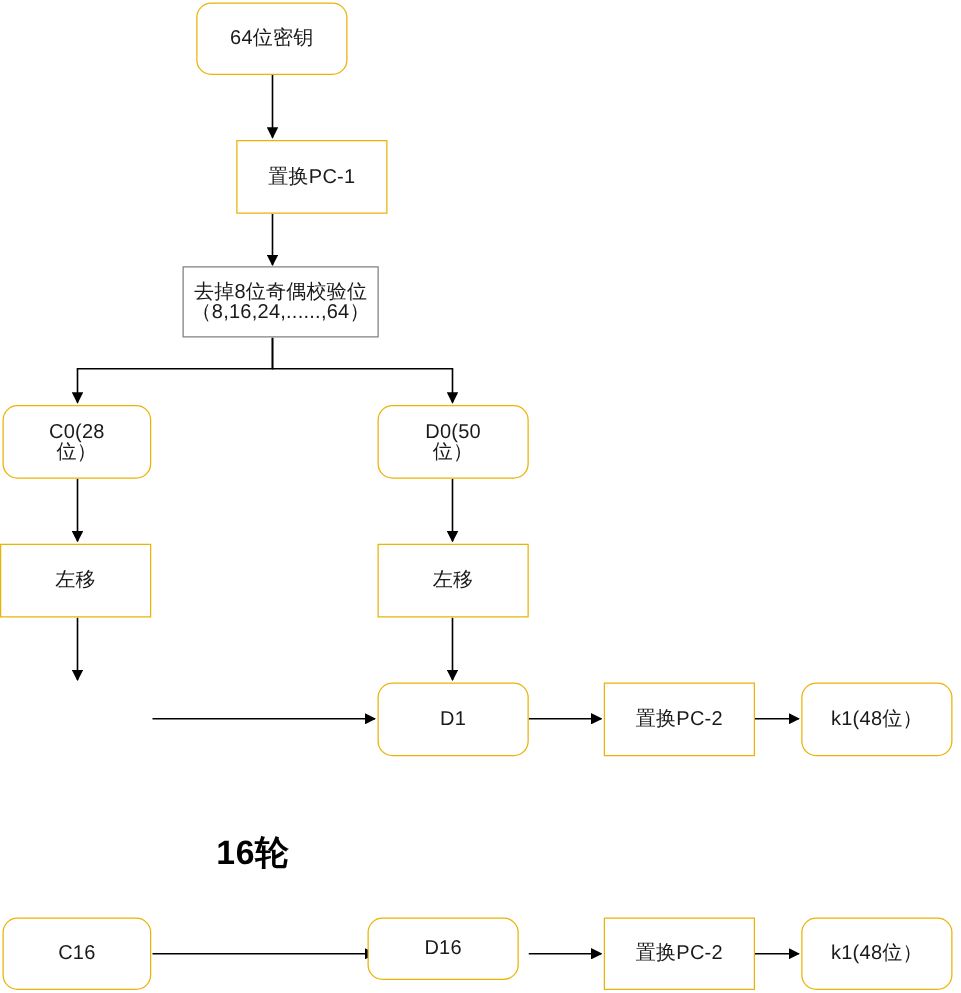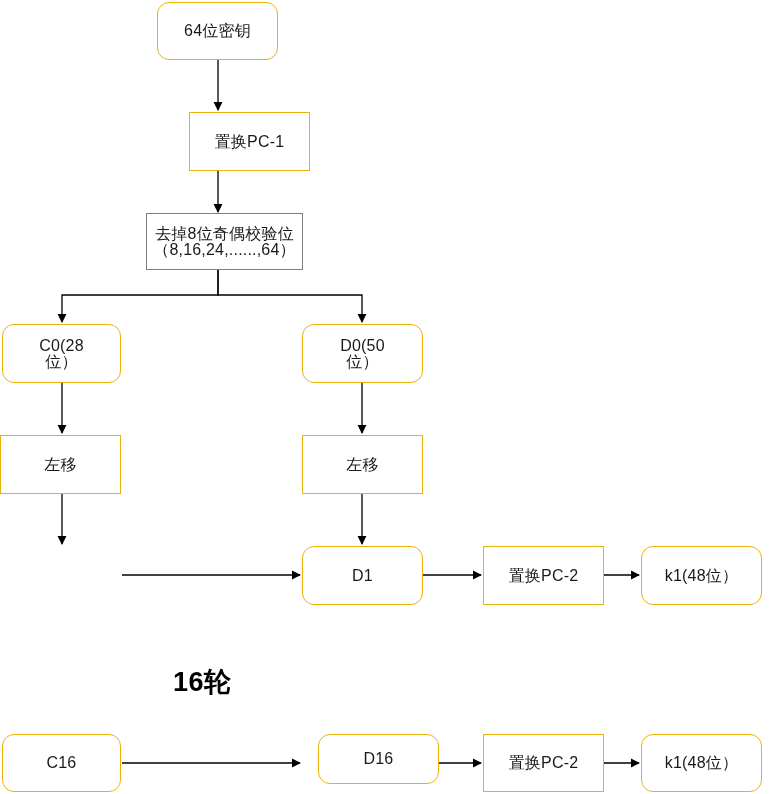--- a/index.html
+++ b/index.html
@@ -134,21 +134,21 @@
   <div class="node rounded" style="left:641px; top:546px; width:121px; height:59px;">
     <span class="label">k1(48位）</span>
   </div>
 
   <div class="round-title" style="left:173px; top:664px;">16轮</div>
 
   <div class="node rounded" style="left:2px; top:734px; width:119px; height:58px;">
     <span class="label">C16</span>
   </div>
 
-  <div class="node rounded" style="left:318px; top:734px; width:121px; height:50px;">
+  <div class="node rounded" style="left:294px; top:734px; width:121px; height:50px;">
     <span class="label">D16</span>
   </div>
 
   <div class="node" style="left:483px; top:734px; width:121px; height:58px;">
     <span class="label">置换PC-2</span>
   </div>
 
   <div class="node rounded" style="left:641px; top:734px; width:121px; height:58px;">
     <span class="label">k1(48位）</span>
   </div>

